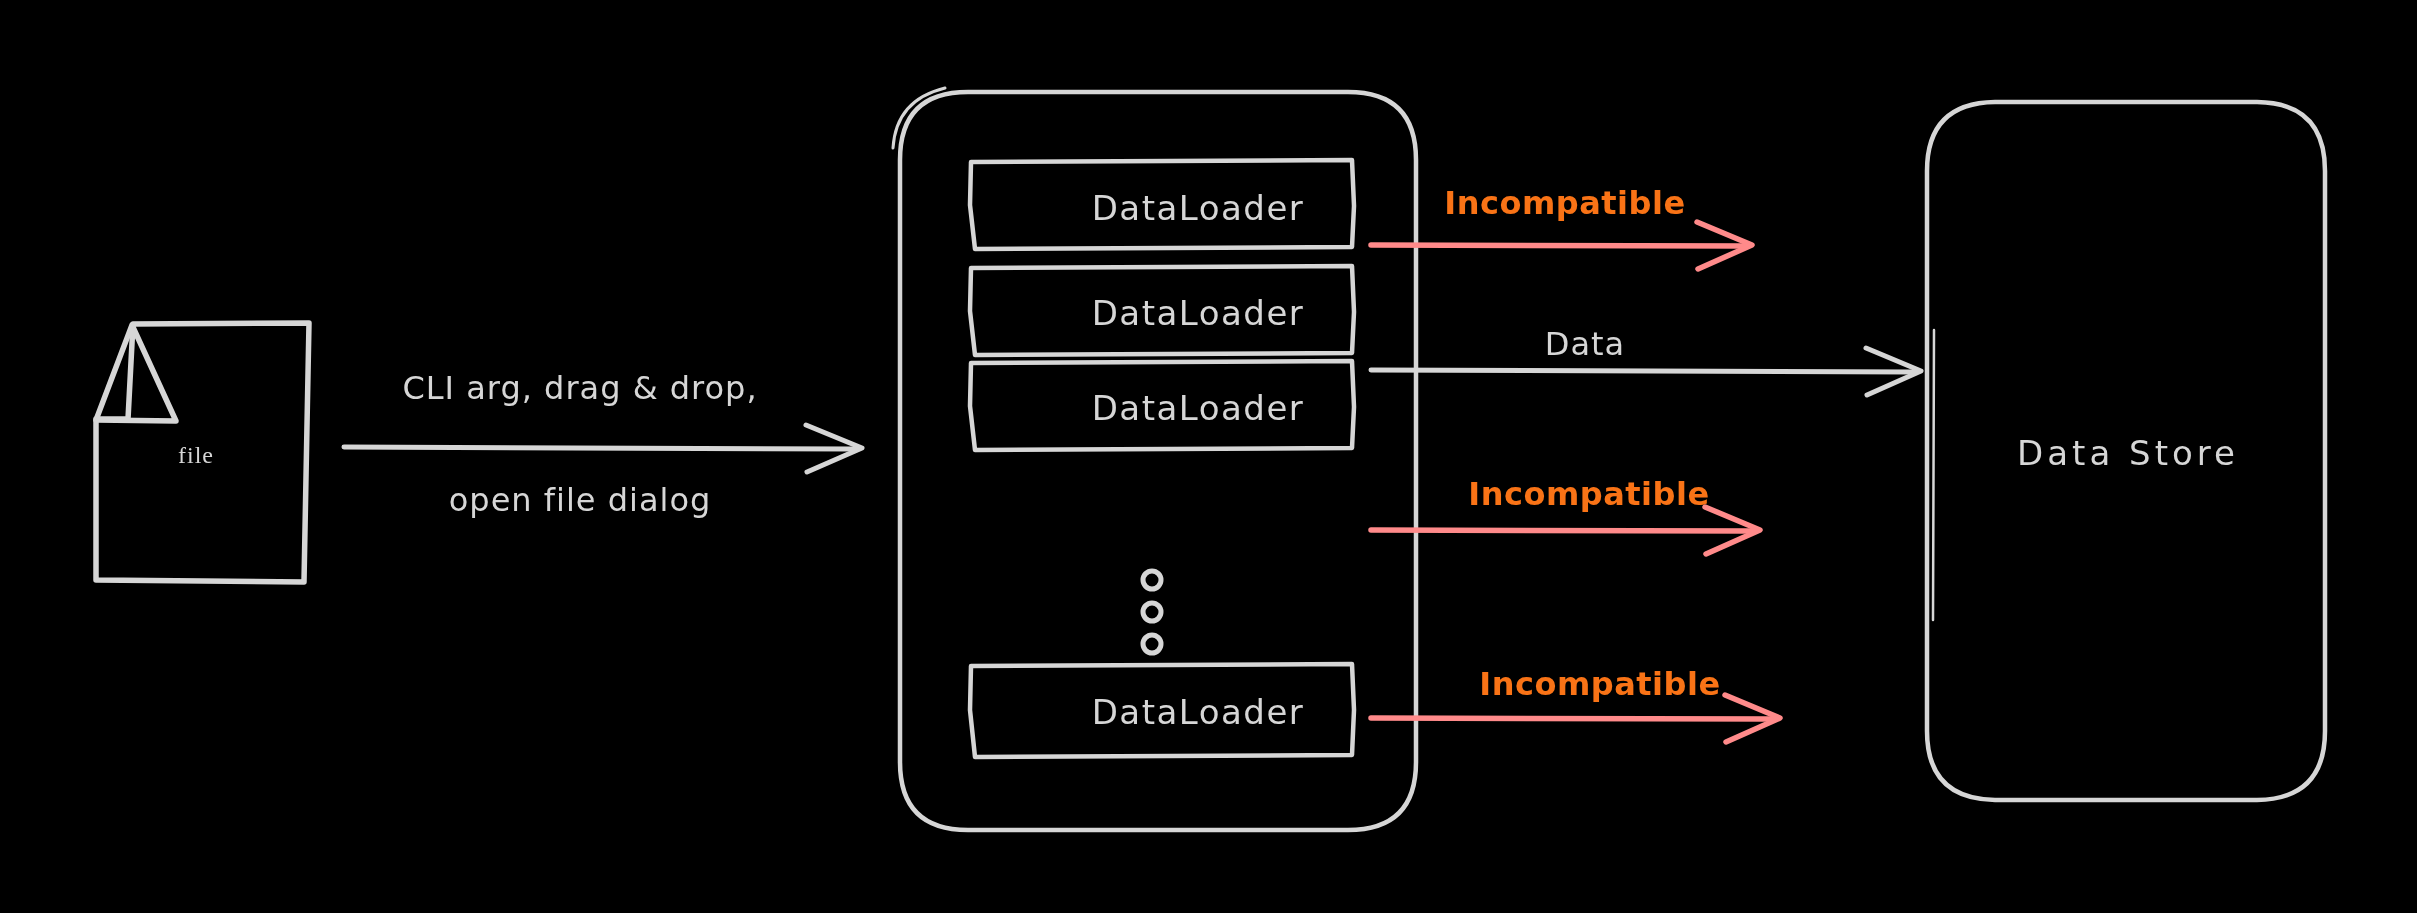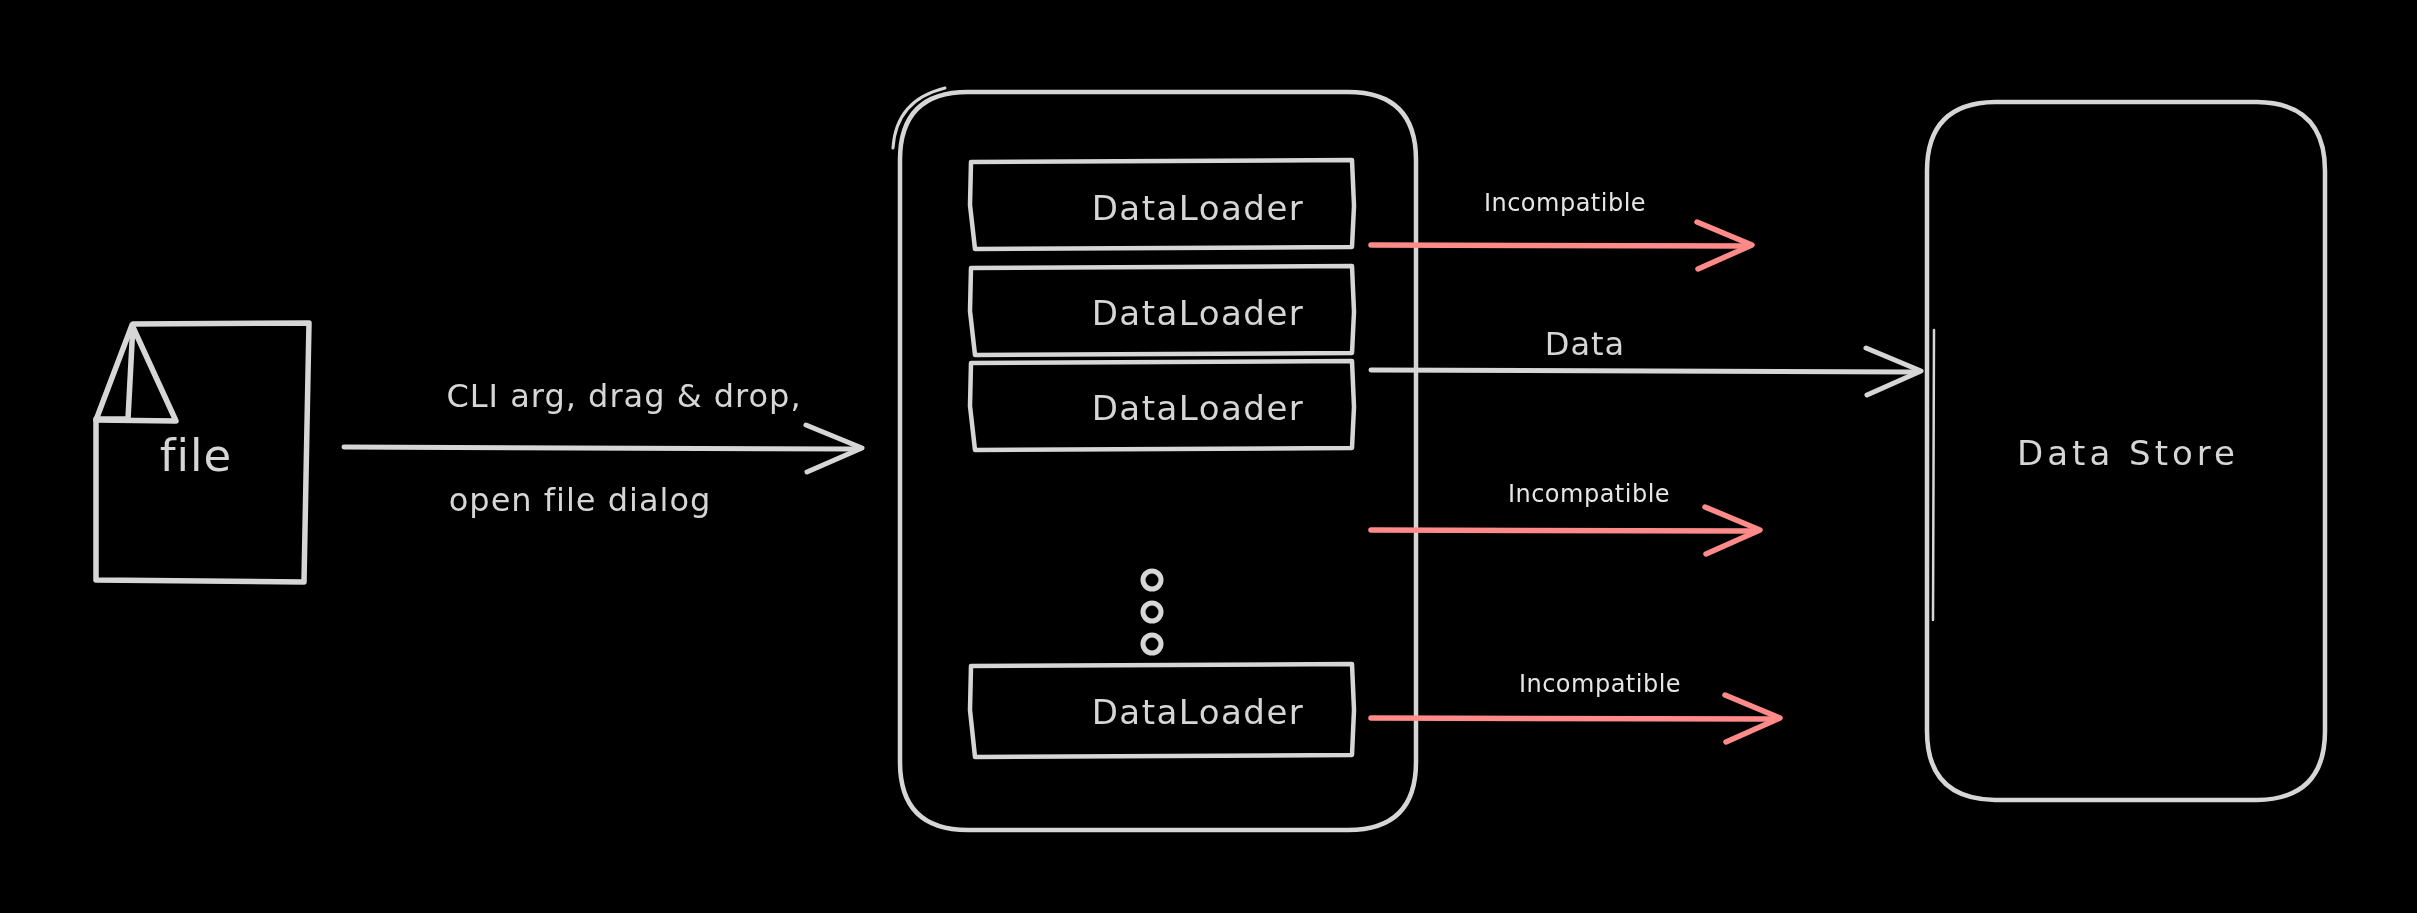--- a/index.html
+++ b/index.html
@@ -33,40 +33,42 @@
     font-family: "DejaVu Sans", sans-serif;
     font-weight: 400;
     color: #d6d6d6;
     user-select: none;
     -webkit-font-smoothing: antialiased;
   }
   .txt.centered {
     transform: translate(-50%, -50%);
   }
   .label-file {
-    font-size: 45px;
+    font-size: 24px;
     letter-spacing: 1px;
+    font-family: Liberation Serif, serif;
   }
   .label-dataloader {
     font-size: 34px;
     letter-spacing: 1.5px;
     margin-left: 36px;
   }
   .label-datastore {
     font-size: 34px;
     letter-spacing: 4px;
   }
   .label-edge {
     font-size: 32px;
     letter-spacing: 1px;
   }
   .label-incompatible {
-    font-size: 24px;
-    color: #e5e5e5;
+    font-size: 32px;
+    color: #f97316;
     letter-spacing: 0.5px;
+    font-weight: bold;
   }
   .label-data {
     font-size: 32px;
     letter-spacing: 1px;
   }
 </style>
 </head>
 <body>
 
 <div id="diagram-root">
@@ -135,21 +137,21 @@
       <path d="M 1927 171 Q 1927 103 1995 102 L 2257 102 Q 2325 103 2325 171
                L 2325 731 Q 2325 799 2257 800 L 1995 800 Q 1927 799 1927 731 Z" fill="none" stroke="#d6d6d6" stroke-width="4.5" stroke-linejoin="round"></path>
 
       <path d="M 1934 330 L 1933 620" fill="none" stroke="#d6d6d6" stroke-width="2.5" stroke-linecap="round"></path>
     </g>
 
   </svg>
 
   <div class="txt centered label-file" style="left:196px; top:455px;">file</div>
 
-  <div class="txt centered label-edge" style="left:580px; top:396px;margin-left:44px;">CLI arg, drag &amp; drop,</div>
+  <div class="txt centered label-edge" style="left:580px; top:388px;">CLI arg, drag &amp; drop,</div>
 
   <div class="txt centered label-edge" style="left:580px; top:500px;">open file dialog</div>
 
   <div class="txt centered label-dataloader" style="left:1162px; top:208px;">DataLoader</div>
 
   <div class="txt centered label-dataloader" style="left:1162px; top:313px;">DataLoader</div>
 
   <div class="txt centered label-dataloader" style="left:1162px; top:408px;">DataLoader</div>
 
   <div class="txt centered label-dataloader" style="left:1162px; top:712px;">DataLoader</div>

